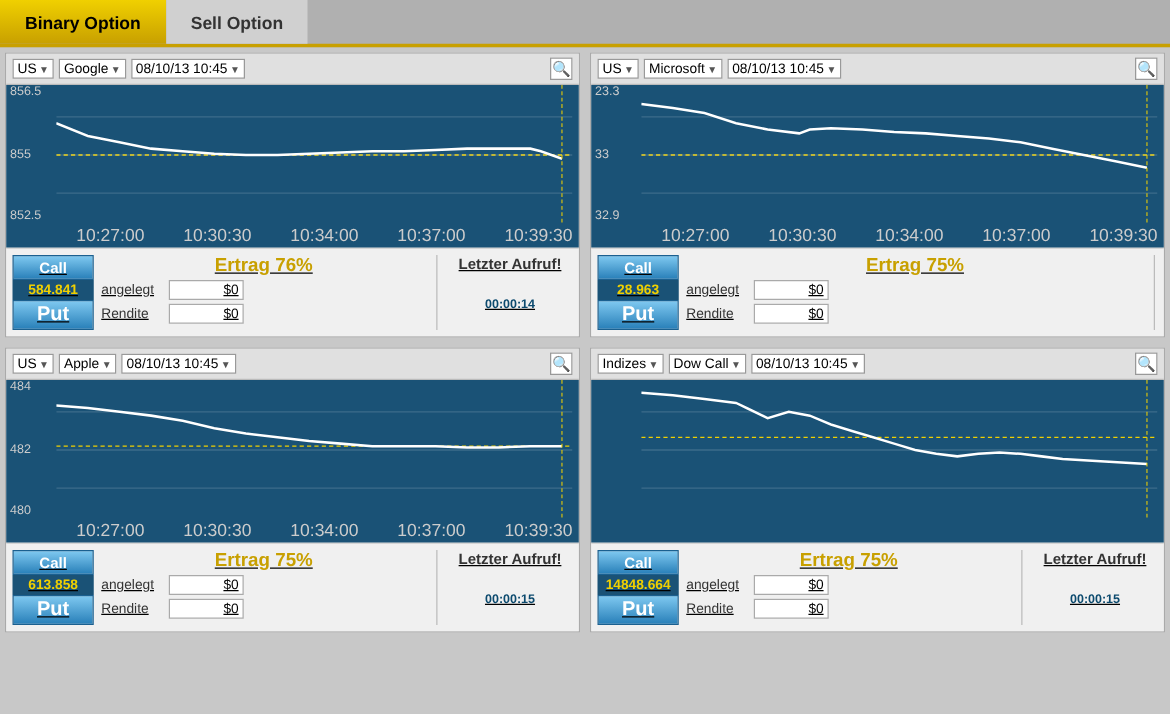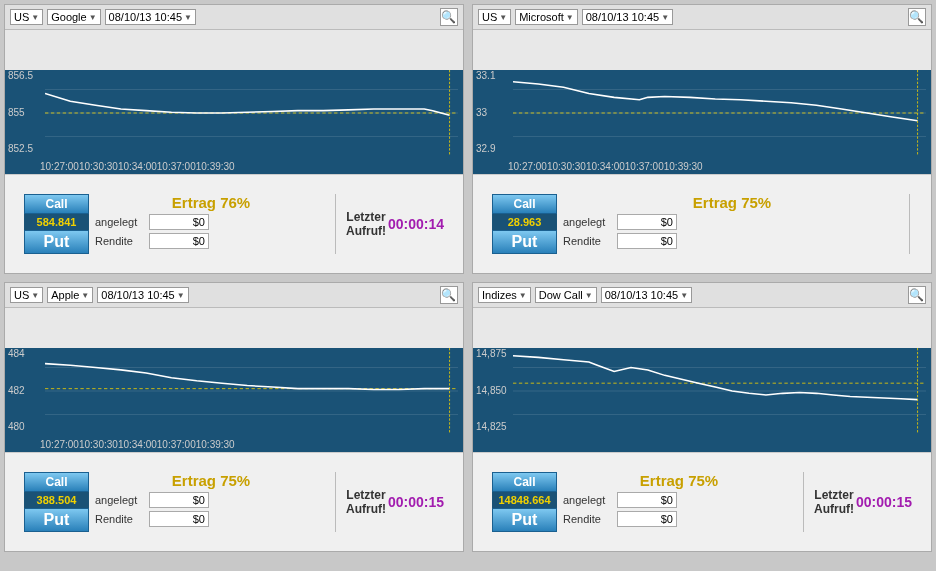--- a/index.html
+++ b/index.html
@@ -81,67 +81,67 @@
       justify-content: center;
       cursor: pointer;
       font-size: 12px;
       margin-left: auto;
     }
 
     
     .chart-area {
       background: #1a5276;
       position: relative;
-      height: 104px;
+      height: 130px;
       overflow: hidden;
-      margin-top: 40px;
     }
 
     .chart-y-labels {
       position: absolute;
       left: 3px;
       top: 0;
       bottom: 20px;
       display: flex;
       flex-direction: column;
       justify-content: space-between;
       color: #ccc;
       font-size: 10px;
       z-index: 2;
     }
 
     .chart-x-labels {
       position: absolute;
       bottom: 2px;
-      left: 35px;
+      left: 56px;
       right: 5px;
       display: flex;
-      justify-content: flex-start;
+      justify-content: space-between;
       color: #ccc;
-      font-size: 10px;
+      font-size: 14px;
     }
 
     svg.chart-svg {
       position: absolute;
       top: 0;
       left: 40px;
       right: 5px;
       bottom: 18px;
       width: calc(100% - 45px);
       height: calc(100% - 18px);
     }
 
     
     .info-panel {
       display: flex;
       align-items: stretch;
       background: #f0f0f0;
       border-top: 1px solid #ccc;
-      padding: 19px;
+      padding: 5px;
       gap: 6px;
+      text-decoration: underline;
     }
 
     .call-put-box {
       display: flex;
       flex-direction: column;
       width: 65px;
     }
     .call-btn {
       background: linear-gradient(to bottom, #7ec8f0, #2980b9);
       border: 1px solid #1a6090;
@@ -196,34 +196,35 @@
       border: 1px solid #aaa;
       padding: 1px 3px;
       font-size: 11px;
       text-align: right;
       background: #fff;
     }
 
     .letzter-section {
       width: 100px;
       display: flex;
-      flex-direction: row;
-      align-items: center;
-      justify-content: space-between;
+      flex-direction: column;
+      align-items: center;
+      justify-content: flex-start;
     }
     .letzter-label {
       font-size: 12px;
       font-weight: bold;
       color: #333;
       text-align: center;
     }
     .letzter-time {
-      font-size: 14px;
-      color: #a21caf;
-      font-weight: bold;
+      font-size: 10px;
+      color: #0c4a6e;
+      font-weight: bold;
+      margin-top: 20px;
     }
     .handel-label {
       font-size: 12px;
       font-weight: bold;
       color: #333;
       text-align: center;
     }
     .handel-time {
       font-size: 12px;
       color: #333;
@@ -233,20 +234,28 @@
       width: 1px;
       background: #bbb;
       margin: 0 2px;
     }
   </style>
 </head>
 <body>
 
 <div>
 
+  <div class="header-tabs">
+    <div class="tab active">
+      <span>Binary Option</span>
+    </div>
+    <div class="tab inactive">
+      <span>Sell Option</span>
+    </div>
+  </div>
 
   <div class="main-content">
     <div class="charts-grid" id="charts-grid">
 
     <div class="chart-panel">
           <div class="chart-toolbar">
     <div class="toolbar-select">
       <span>US</span>
       <span class="arrow">▼</span>
     </div>
@@ -317,21 +326,21 @@
       <span class="arrow">▼</span>
     </div>
     <div class="toolbar-select">
       <span>08/10/13 10:45</span>
       <span class="arrow">▼</span>
     </div>
     <div class="zoom-icon">🔍</div>
   </div>
           <div class="chart-area">
             <div class="chart-y-labels">
-              <span>33.1</span>
+              <span>23.3</span>
               <span>33</span>
               <span>32.9</span>
             </div>
             <svg class="chart-svg" viewBox="0 0 490 110" preserveAspectRatio="none">
               <line x1="0" y1="55" x2="490" y2="55" stroke="#f0d000" stroke-width="1" stroke-dasharray="4,3"></line>
               <line x1="0" y1="25" x2="490" y2="25" stroke="rgba(255,255,255,0.15)" stroke-width="1"></line>
               <line x1="0" y1="55" x2="490" y2="55" stroke="rgba(255,255,255,0.15)" stroke-width="1"></line>
               <line x1="0" y1="85" x2="490" y2="85" stroke="rgba(255,255,255,0.15)" stroke-width="1"></line>
               <polyline points="0,15 30,18 60,22 90,30 120,35 150,38 160,35 180,34 210,35 240,37 270,38 300,40 330,42 360,45 390,50 420,55 450,60 480,65" fill="none" stroke="#ffffff" stroke-width="2"></polyline>
               <line x1="480" y1="0" x2="480" y2="110" stroke="#f0d000" stroke-width="1" stroke-dasharray="3,2"></line>
@@ -398,21 +407,21 @@
               <span>10:27:00</span>
               <span>10:30:30</span>
               <span>10:34:00</span>
               <span>10:37:00</span>
               <span>10:39:30</span>
             </div>
           </div>
           <div class="info-panel">
             <div class="call-put-box">
     <div class="call-btn">Call</div>
-    <div class="price-display">388.504</div>
+    <div class="price-display">613.858</div>
     <div class="put-btn">Put</div>
   </div>
             <div class="ertrag-section">
     <div class="ertrag-label">Ertrag 75%</div>
     <div class="input-row">
       <label>angelegt</label>
       <input type="text" value="$0" style="">
     </div>
     <div class="input-row">
       <label>Rendite</label>
@@ -436,25 +445,20 @@
       <span>Dow Call</span>
       <span class="arrow">▼</span>
     </div>
     <div class="toolbar-select">
       <span>08/10/13 10:45</span>
       <span class="arrow">▼</span>
     </div>
     <div class="zoom-icon">🔍</div>
   </div>
           <div class="chart-area">
-            <div class="chart-y-labels">
-              <span>14,875</span>
-              <span>14,850</span>
-              <span>14,825</span>
-            </div>
             <svg class="chart-svg" viewBox="0 0 490 110" preserveAspectRatio="none">
               <line x1="0" y1="45" x2="490" y2="45" stroke="#f0d000" stroke-width="1" stroke-dasharray="4,3"></line>
               <line x1="0" y1="25" x2="490" y2="25" stroke="rgba(255,255,255,0.15)" stroke-width="1"></line>
               <line x1="0" y1="55" x2="490" y2="55" stroke="rgba(255,255,255,0.15)" stroke-width="1"></line>
               <line x1="0" y1="85" x2="490" y2="85" stroke="rgba(255,255,255,0.15)" stroke-width="1"></line>
               <polyline points="0,10 30,12 60,15 90,18 100,22 120,30 140,25 160,28 180,35 200,40 220,45 240,50 260,55 280,58 300,60 320,58 340,57 360,58 380,60 400,62 420,63 440,64 460,65 480,66" fill="none" stroke="#ffffff" stroke-width="2"></polyline>
               <line x1="480" y1="0" x2="480" y2="110" stroke="#f0d000" stroke-width="1" stroke-dasharray="3,2"></line>
             </svg>
           </div>
           <div class="info-panel">

